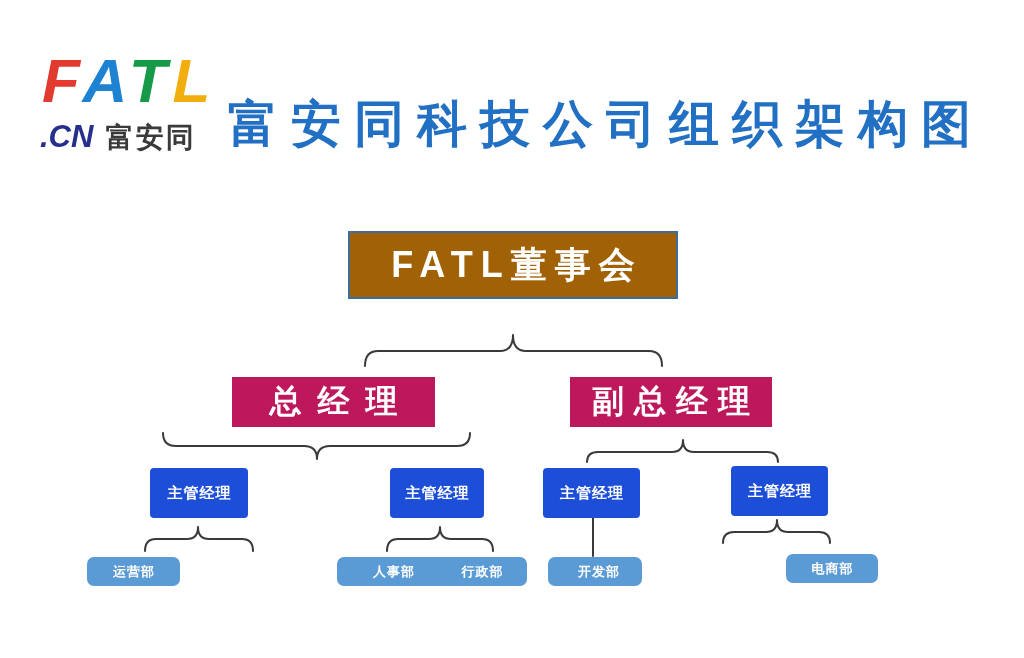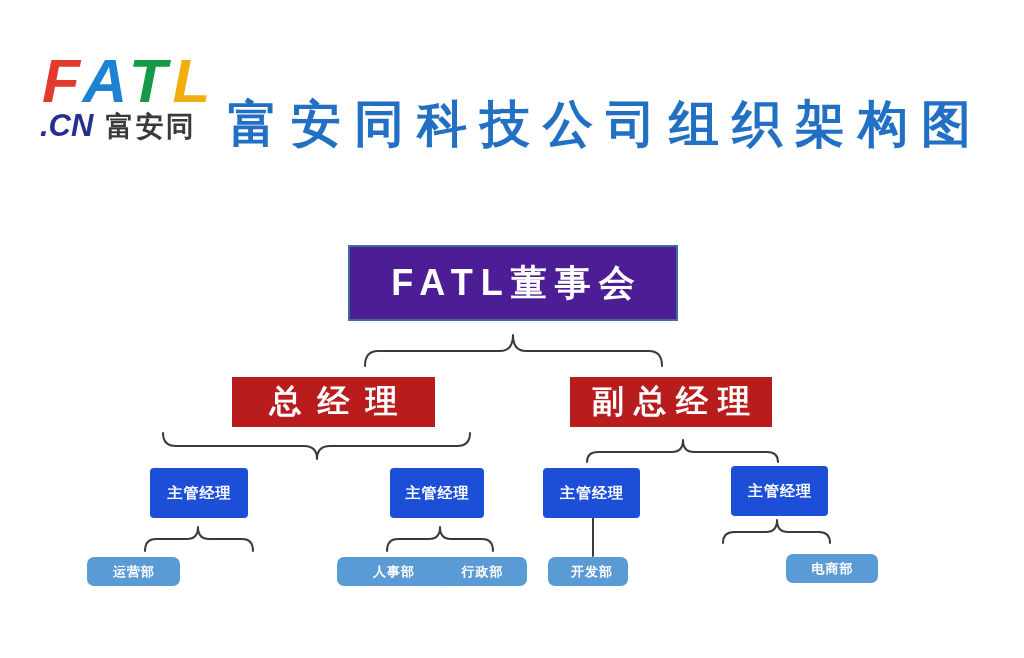--- a/index.html
+++ b/index.html
@@ -12,21 +12,21 @@
   .canvas{position:relative;width:1024px;height:658px;background:#ffffff;}
 
   
   .logo-fatl{
     position:absolute;left:42px;top:50px;
     font-size:62px;font-weight:bold;font-style:italic;
     letter-spacing:6px;line-height:1;white-space:nowrap;
   }
   .lf{color:#e23a2e;} .la{color:#1e82d2;} .lt{color:#169a47;} .ll{color:#f2ae0e;}
   .logo-line2{
-    position:absolute;left:40px;top:110px;
+    position:absolute;left:40px;top:121px;
     line-height:1;white-space:nowrap;
   }
   .logo-domain{
     font-size:31px;font-weight:bold;font-style:italic;color:#262f8c;
   }
   .logo-brand{
     font-size:28px;font-weight:bold;color:#3a3a3a;margin-left:8px;
     letter-spacing:2px;
   }
   .page-title{
@@ -34,46 +34,46 @@
     font-size:50px;font-weight:bold;color:#2270c4;
     letter-spacing:13px;line-height:1;white-space:nowrap;
   }
 
   
   .obox{
     position:absolute;display:flex;align-items:center;justify-content:center;
     color:#ffffff;font-weight:bold;box-sizing:border-box;text-align:center;
   }
   .box-root{
-    left:348px;top:245px;width:330px;height:76px;
-    background:#4c1d95;border:2px solid #3e6d9c;
+    left:348px;top:231px;width:330px;height:68px;
+    background:#a16207;border:2px solid #3e6d9c;
     font-size:36px;letter-spacing:8px;padding-left:8px;
   }
   .box-l2{
-    top:377px;height:50px;background:#b91c1c;font-size:32px;
+    top:377px;height:50px;background:#be185d;font-size:32px;
   }
   .box-gm{left:232px;width:203px;letter-spacing:16px;padding-left:16px;}
   .box-dgm{left:570px;width:202px;letter-spacing:10px;padding-left:10px;}
   .box-l3{
     height:50px;background:#1d4ed8;border-radius:4px;
     font-size:15px;letter-spacing:1px;padding-left:1px;
   }
   .box-m1{left:150px;top:468px;width:98px;}
   .box-m2{left:390px;top:468px;width:94px;}
   .box-m3{left:543px;top:468px;width:97px;}
   .box-m4{left:731px;top:466px;width:97px;}
   .box-l4{
     top:557px;height:29px;background:#5b9bd5;border-radius:7px;
     font-size:13px;letter-spacing:1px;padding-left:1px;
   }
   .box-d1{left:87px;width:93px;}
   .box-d2{left:199px;width:93px;}
   .box-d3{left:337px;width:113px;text-align:center;}
   .box-d4{left:437px;width:90px;}
-  .box-d5{left:548px;width:80px;padding-left:8px;}
+  .box-d5{left:548px;width:94px;padding-left:8px;}
   .box-d6{left:673px;width:93px;}
   .box-d7{left:786px;top:554px;width:92px;}
 
   .connector-layer{position:absolute;left:0;top:0;width:1024px;height:658px;pointer-events:none;}
   .connector-layer path{fill:none;stroke:#3a3a3a;stroke-width:2;stroke-linecap:round;stroke-linejoin:round;}
 </style>
 </head>
 <body>
 
 <div class="canvas">

